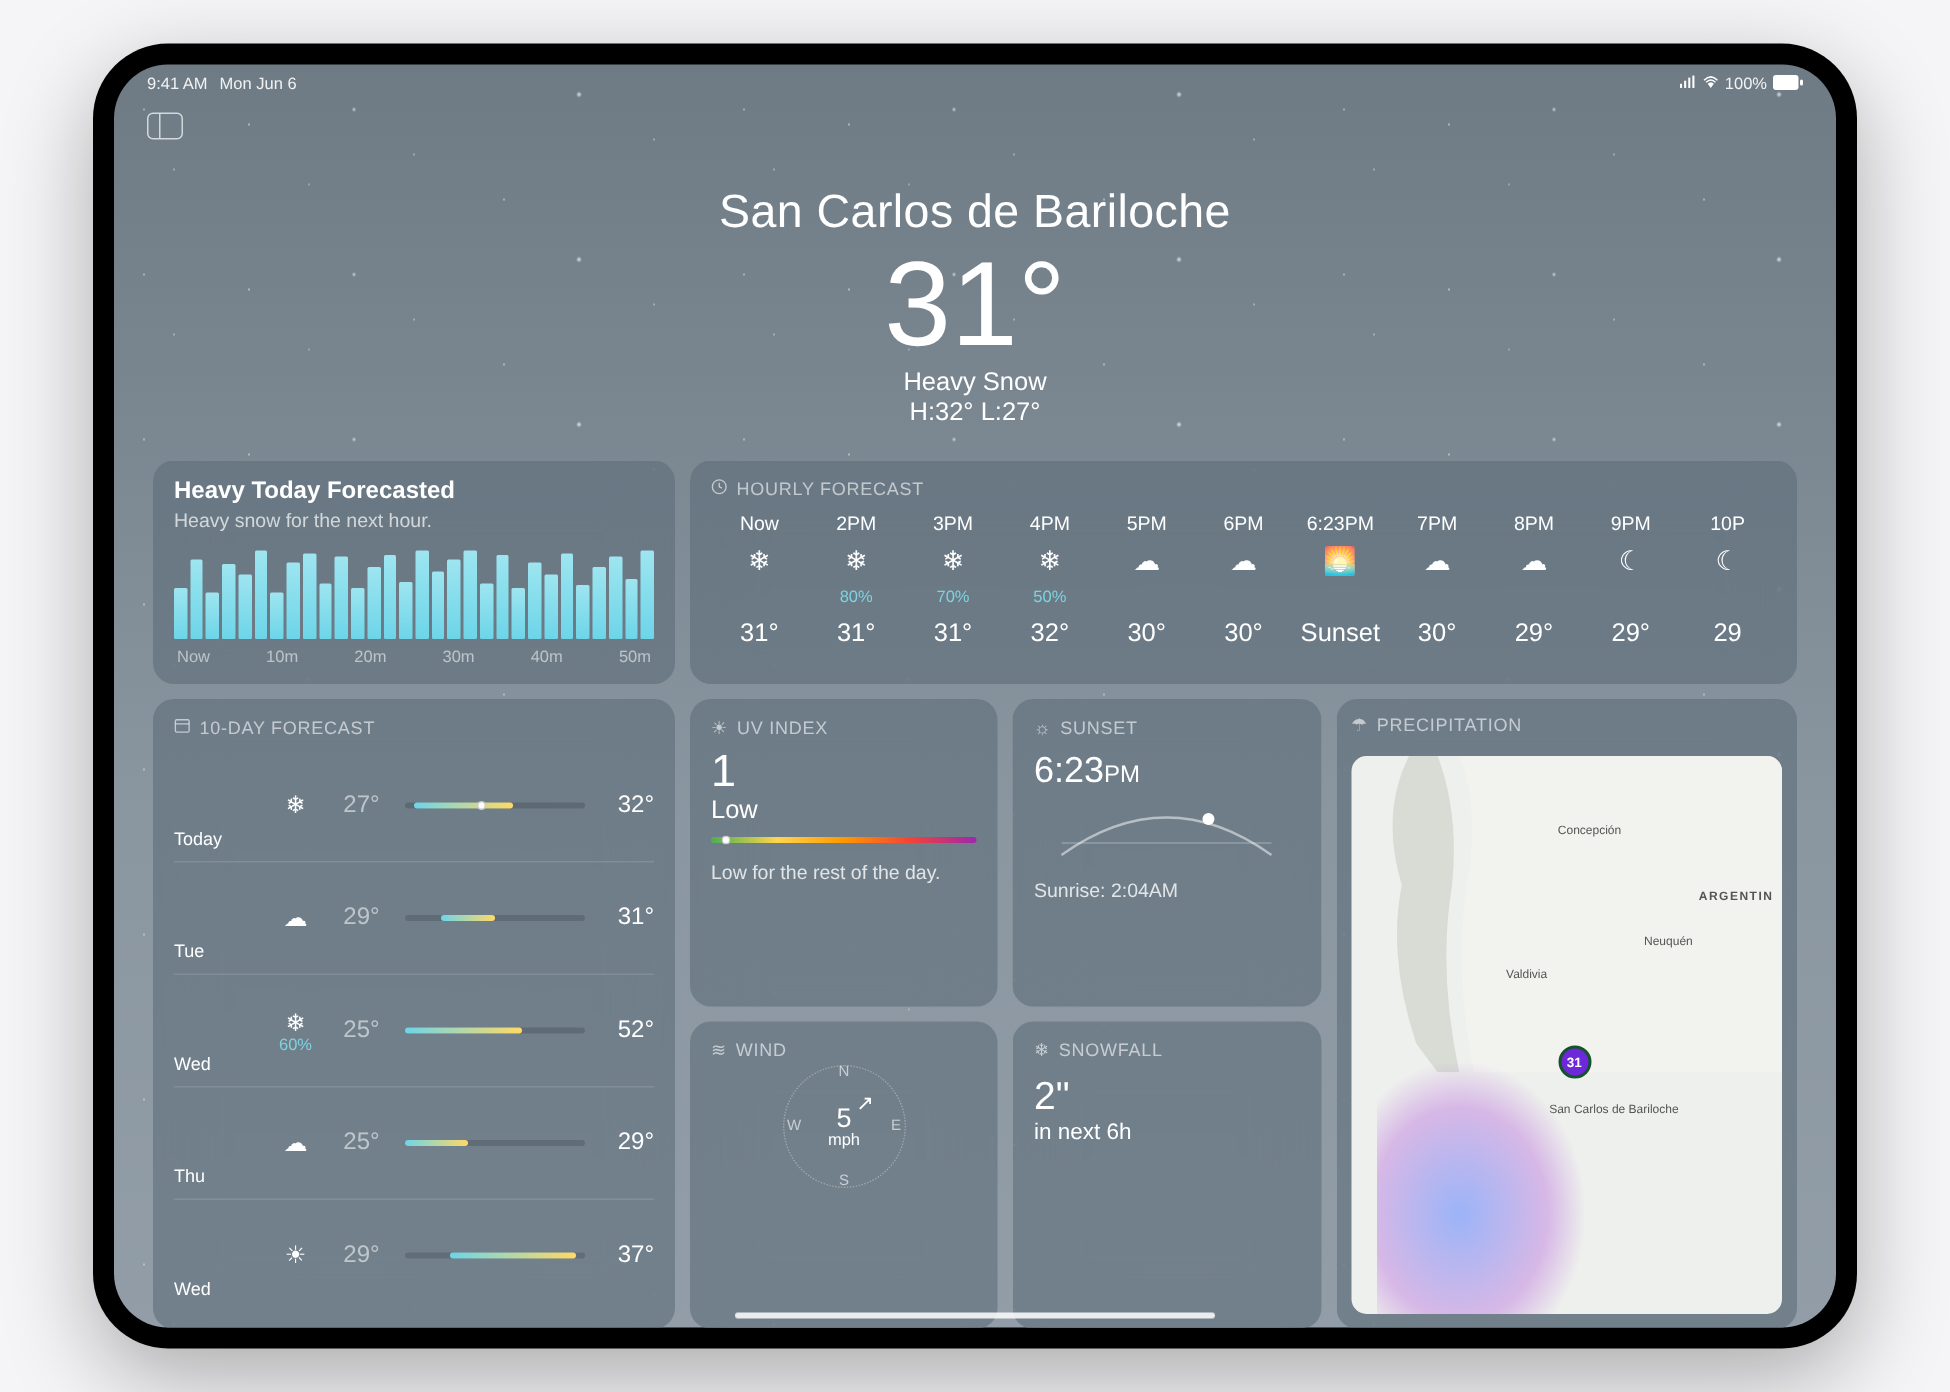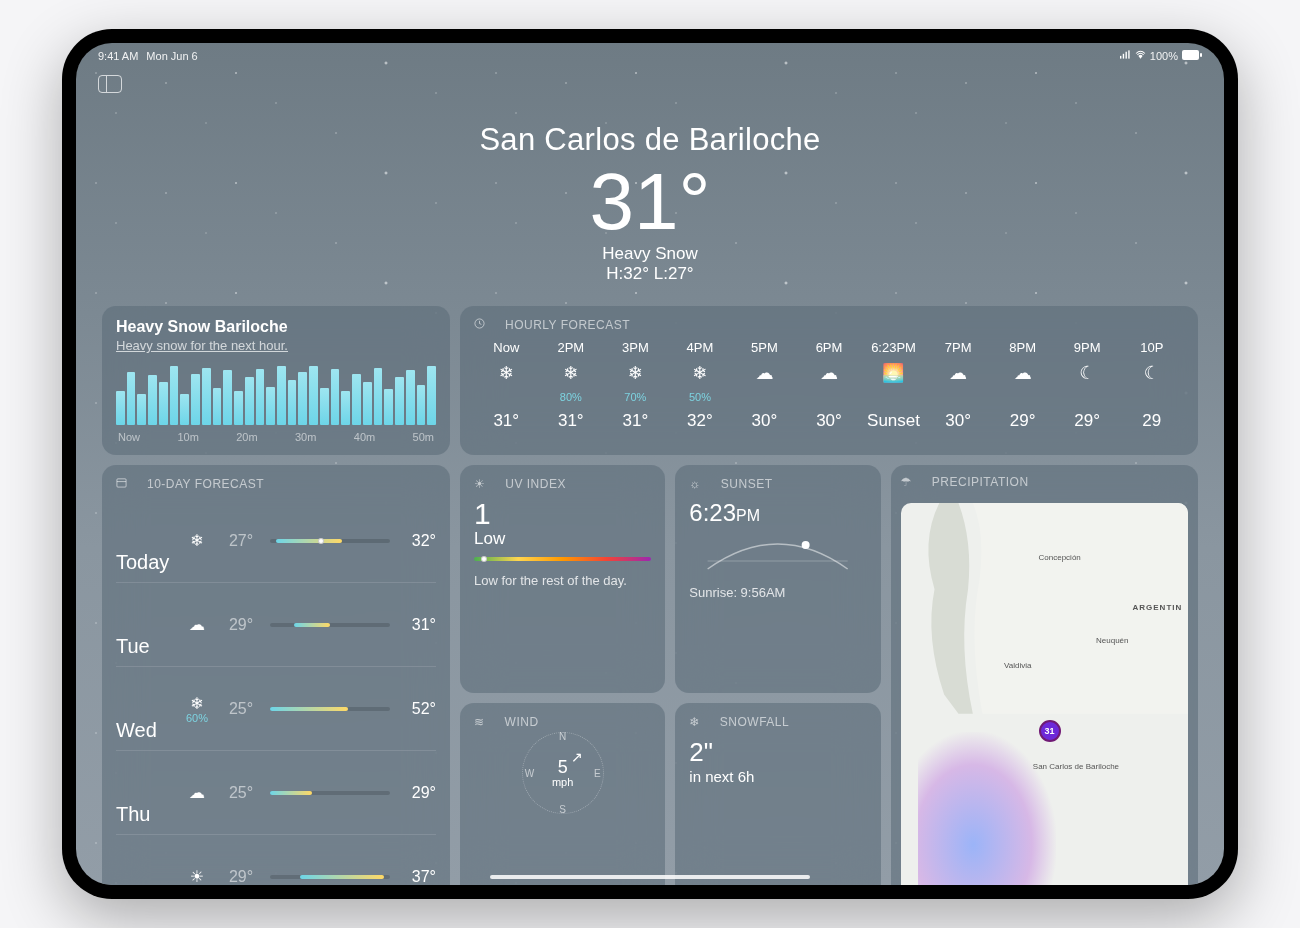--- a/index.html
+++ b/index.html
@@ -119,40 +119,39 @@
 .card {
   background: rgba(90,105,118,0.55);
   border-radius: 14px;
   padding: 12px 14px;
   backdrop-filter: blur(20px);
 }
 
 .card-header {
   display: flex;
   align-items: center;
-  gap: 20px;
+  gap: 6px;
   font-size: 12px;
   text-transform: uppercase;
   letter-spacing: 0.5px;
   color: rgba(255,255,255,0.6);
   font-weight: 500;
   margin-bottom: 8px;
 }
 
 .card-title-lg {
   font-size: 16px;
   font-weight: 600;
   color: #fff;
 }
 
 .card-sub {
   font-size: 13px;
   color: rgba(255,255,255,0.7);
   margin-top: 2px;
-  text-decoration: underline;
 }
 
 
 .precip-chart {
   display: flex;
   align-items: flex-end;
   height: 62px;
   gap: 2px;
   margin-top: 10px;
 }
@@ -193,21 +192,21 @@
 
 .ten-day { width: 348px; flex-shrink: 0; }
 .day-row {
   display: flex;
   align-items: center;
   gap: 12px;
   padding: 8px 0;
   border-top: 0.5px solid rgba(255,255,255,0.12);
 }
 .day-row:first-of-type { border-top: none; }
-.day-name { width: 54px; font-size: 20px; font-weight: 500; margin-top: 44px; }
+.day-name { width: 54px; font-size: 12px; font-weight: 500; margin-top: 44px; }
 .day-icon-wrap { width: 30px; text-align: center; }
 .day-icon { font-size: 16px; }
 .day-pct { font-size: 11px; color: #7dd3e0; display: block; line-height: 1; }
 .day-low { width: 34px; text-align: center; font-size: 16px; color: rgba(255,255,255,0.55); }
 .day-bar-track { flex: 1; height: 4px; background: rgba(0,0,0,0.15); border-radius: 2px; position: relative; }
 .day-bar-fill { position: absolute; height: 100%; border-radius: 2px; background: linear-gradient(90deg, #6dd5e8, #ffd966); }
 .day-bar-dot { position: absolute; width: 6px; height: 6px; background: #fff; border-radius: 50%; top: -1px; border: 1px solid rgba(0,0,0,0.2); }
 .day-high { width: 34px; text-align: right; font-size: 16px; font-weight: 500; }
 
 
@@ -246,21 +245,21 @@
 .map-area {
   flex: 1;
   background: #eef0ed;
   border-radius: 10px;
   position: relative;
   overflow: hidden;
   margin-top: 6px;
 }
 .map-land { position: absolute; inset: 0; }
 .map-blob { position: absolute; bottom: 0; left: 6%; width: 48%; height: 45%; background: radial-gradient(ellipse at 40% 60%, rgba(100,140,255,0.6), rgba(180,100,220,0.4) 50%, transparent 72%); }
-.map-pin { position: absolute; top: 52%; left: 48%; width: 22px; height: 22px; background: #6d28d9; border-radius: 50%; border: 2px solid #701a75; display: flex; align-items: center; justify-content: center; font-size: 9px; color: #fff; font-weight: 600; }
+.map-pin { position: absolute; top: 52%; left: 48%; width: 22px; height: 22px; background: #6d28d9; border-radius: 50%; border: 2px solid #14532d; display: flex; align-items: center; justify-content: center; font-size: 9px; color: #fff; font-weight: 600; }
 .map-label { position: absolute; font-size: 8px; color: #555; }
 
 .home-indicator { position: absolute; bottom: 6px; left: 50%; transform: translateX(-50%); width: 320px; height: 4px; background: rgba(255,255,255,0.85); border-radius: 2px; }
 
 .icon-sm { width: 11px; height: 11px; }
 </style>
 </head>
 <body>
 
 <div class="device-frame">
@@ -301,21 +300,21 @@
     <div class="hero">
       <div class="hero-location">San Carlos de Bariloche</div>
       <div class="hero-temp">31°</div>
       <div class="hero-condition">Heavy Snow</div>
       <div class="hero-hilo">H:32° L:27°</div>
     </div>
 
     <div class="cards">
       <div class="row">
         <div class="card" style="width:348px; flex-shrink:0;">
-          <div class="card-title-lg">Heavy Snow Bariloche</div>
+          <div class="card-title-lg">Heavy Today Forecasted</div>
           <div class="card-sub">Heavy snow for the next hour.</div>
           <div class="precip-chart" id="precip-chart">
               <div class="bar" style="height: 55%;"></div>
               <div class="bar" style="height: 85%;"></div>
               <div class="bar" style="height: 50%;"></div>
               <div class="bar" style="height: 80%;"></div>
               <div class="bar" style="height: 70%;"></div>
               <div class="bar" style="height: 95%;"></div>
               <div class="bar" style="height: 50%;"></div>
               <div class="bar" style="height: 82%;"></div>
@@ -538,21 +537,21 @@
               <div class="sunset-time">
                 <span>6:23</span><span class="sunset-sm">PM</span>
               </div>
               <div class="sun-arc">
                 <svg viewBox="0 0 140 46">
                     <path d="M0 38 Q70 -12 140 38" stroke="rgba(255,255,255,0.5)" stroke-width="1.5" fill="none"></path>
                     <line x1="0" y1="30" x2="140" y2="30" stroke="rgba(255,255,255,0.25)"></line>
                     <circle cx="98" cy="14" r="4" fill="#fff"></circle>
                   </svg>
               </div>
-              <div class="sunrise-text">Sunrise: 9:56AM</div>
+              <div class="sunrise-text">Sunrise: 2:04AM</div>
             </div>
             <div class="card mini-card">
               <div class="card-header">
                 <span>❄</span>
                 <span>SNOWFALL</span>
               </div>
               <div class="snow-value">2"</div>
               <div class="snow-desc">in next 6h</div>
             </div>
           </div>

